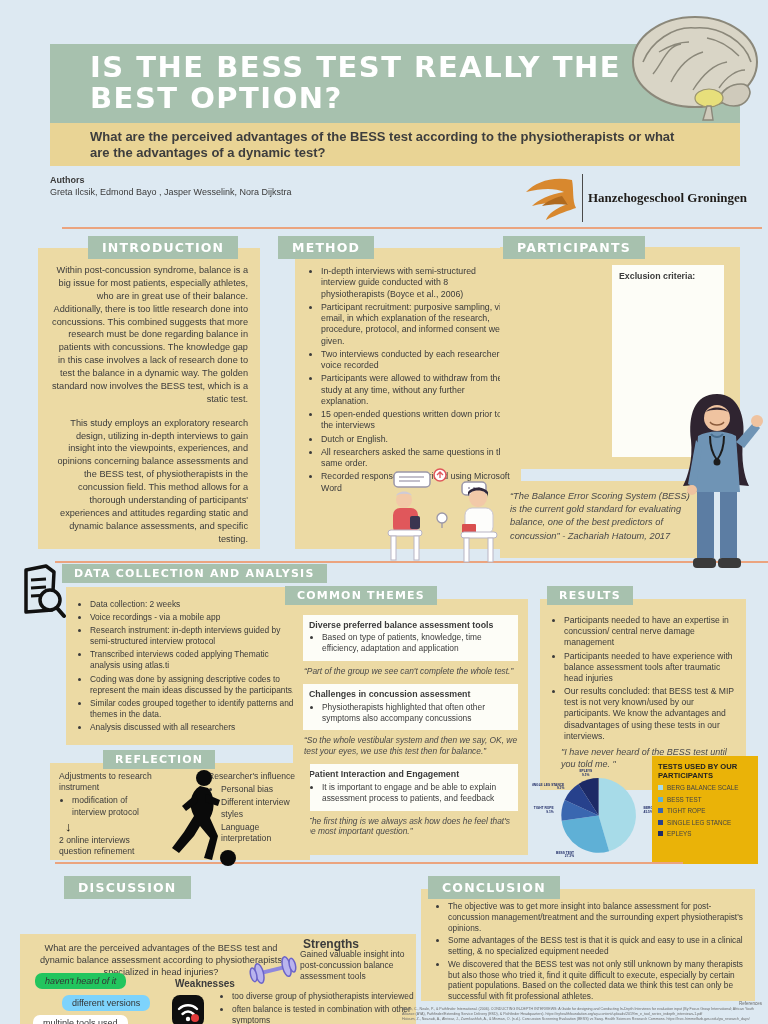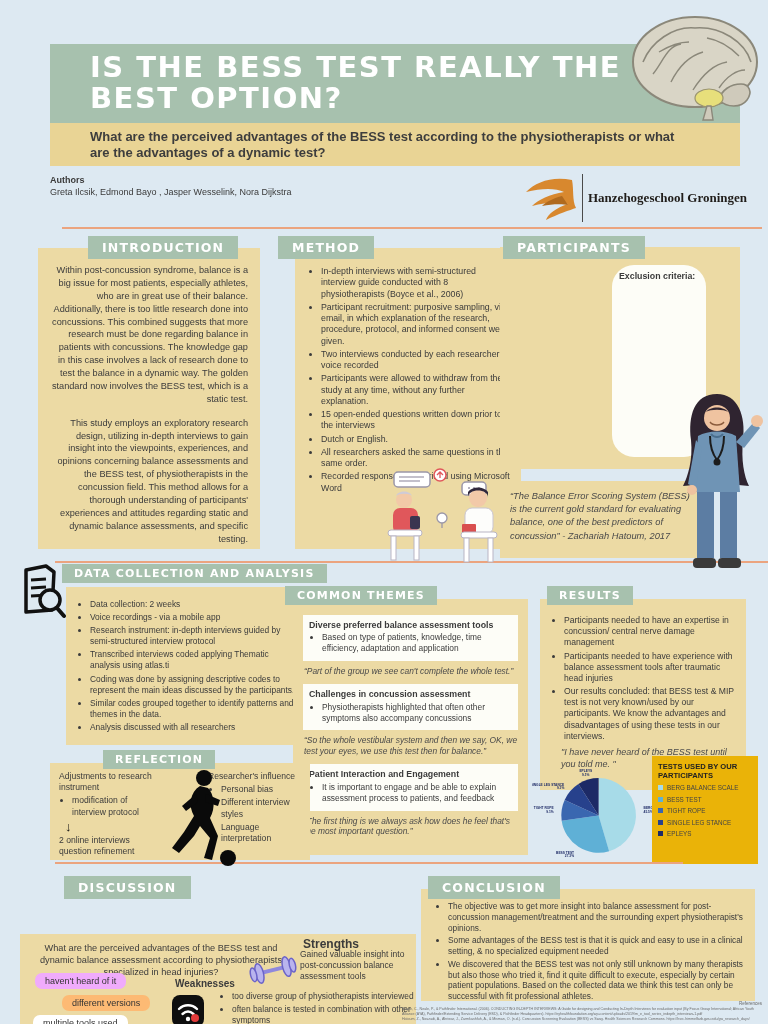--- a/index.html
+++ b/index.html
@@ -40,21 +40,21 @@
   .quote { font-style:italic; color:#4a4a4a; }
   
   #intro-box { left:38px; top:248px; width:222px; height:301px; padding:16px 12px 10px; font-size:9.2px; line-height:1.4; }
   #intro-box p { margin-bottom:11px;text-align:right; }
   #method-box { left:272px; top:248px; width:226px; height:301px; padding:18px 11px 8px 13px; font-size:8.8px; line-height:1.28;margin-left:23px; }
   #participants-box { left:500px; top:247px; width:240px; height:222px; }
   .criteria-card { position:absolute; top:18px; background:#fdfdf7; padding:6px 5px 6px 7px; font-size:8px; line-height:1.28; height:192px; }
   .criteria-card .card-title { font-weight:bold; font-size:8.8px; margin-bottom:2px; }
   .criteria-card ul { padding-left:11px; }
   #inclusion-card { left:7px; width:98px; }
-  #exclusion-card { left:112px; width:94px;border-radius:22px; }
+  #exclusion-card { left:112px; width:112px; }
   #quote-box { left:500px; top:481px; width:206px; height:77px; padding:9px 10px; font-size:9.3px; line-height:1.42; }
   
   #dc-box { left:66px; top:587px; width:238px; height:158px; padding:12px 9px 6px 11px; font-size:8.4px; line-height:1.32; }
   #themes-box { left:293px; top:599px; width:235px; height:256px; padding:16px 10px 16px; font-size:8.4px; line-height:1.3; }
   .theme-card { background:#fdfdf7; padding:5px 6px; margin-bottom:5px; }
   .theme-card h4 { font-size:8.8px; margin-bottom:1px; }
   .theme-quote { margin:0 0 7px 1px; font-style:italic; color:#4a4a4a; }
   #results-box { left:540px; top:599px; width:206px; height:191px; padding:16px 9px 6px 11px; font-size:8.6px; line-height:1.3; }
   #results-quote { margin:5px 0 0 10px; font-size:9px; }
   #reflection-box { left:50px; top:763px; width:260px; height:97px; padding:8px 8px; font-size:8.6px; line-height:1.3; }
@@ -331,22 +331,22 @@
     <path d="M48 28 L34 40 L38 45 L50 36 Z" fill="#0a0a0a"></path>
     <path d="M58 28 L72 34 L70 40 L57 36 Z" fill="#0a0a0a"></path>
     <circle cx="80" cy="92" r="8" fill="#0a0a0a"></circle>
   </svg>
 
   <div class="hr hr3"></div>
 
   <div class="pill" style="left:64px; top:876px;">DISCUSSION</div>
   <div class="box" id="discussion-box">
     <p id="disc-question">What are the perceived advantages of the BESS test and dynamic balance assessment according to physiotherapists specialized in head injuries?</p>
-    <span class="chip" style="left: 15px; top: 39px; background: #f0abfc;">haven't heard of it</span>
-    <span class="chip" style="left: 42px; top: 61px; background: #fdba74;">different versions</span>
+    <span class="chip" style="left: 15px; top: 39px; background: #22c55e; font-style: italic;">haven't heard of it</span>
+    <span class="chip" style="left: 42px; top: 61px; background: #7dd3fc;">different versions</span>
     <span class="chip" style="left: 13px; top: 81px; background: rgb(255, 255, 255);">multiple tools used</span>
     <span class="chip" style="left: 42px; top: 102px; background: rgb(221, 155, 102);">patient specific</span>
     <div id="strengths-title">Strengths</div>
     <svg id="strengths-icon" width="50" height="36" viewBox="0 0 50 36">
       <g transform="rotate(-14 25 18)">
         <rect x="12" y="16" width="26" height="4" rx="2" fill="#8f88dd"></rect>
         <ellipse cx="11" cy="18" rx="4" ry="10" fill="#b9b4ee" stroke="#6b63c8" stroke-width="1.5"></ellipse>
         <ellipse cx="5" cy="18" rx="3" ry="7" fill="#b9b4ee" stroke="#6b63c8" stroke-width="1.5"></ellipse>
         <ellipse cx="39" cy="18" rx="4" ry="10" fill="#b9b4ee" stroke="#6b63c8" stroke-width="1.5"></ellipse>
         <ellipse cx="45" cy="18" rx="3" ry="7" fill="#b9b4ee" stroke="#6b63c8" stroke-width="1.5"></ellipse>

